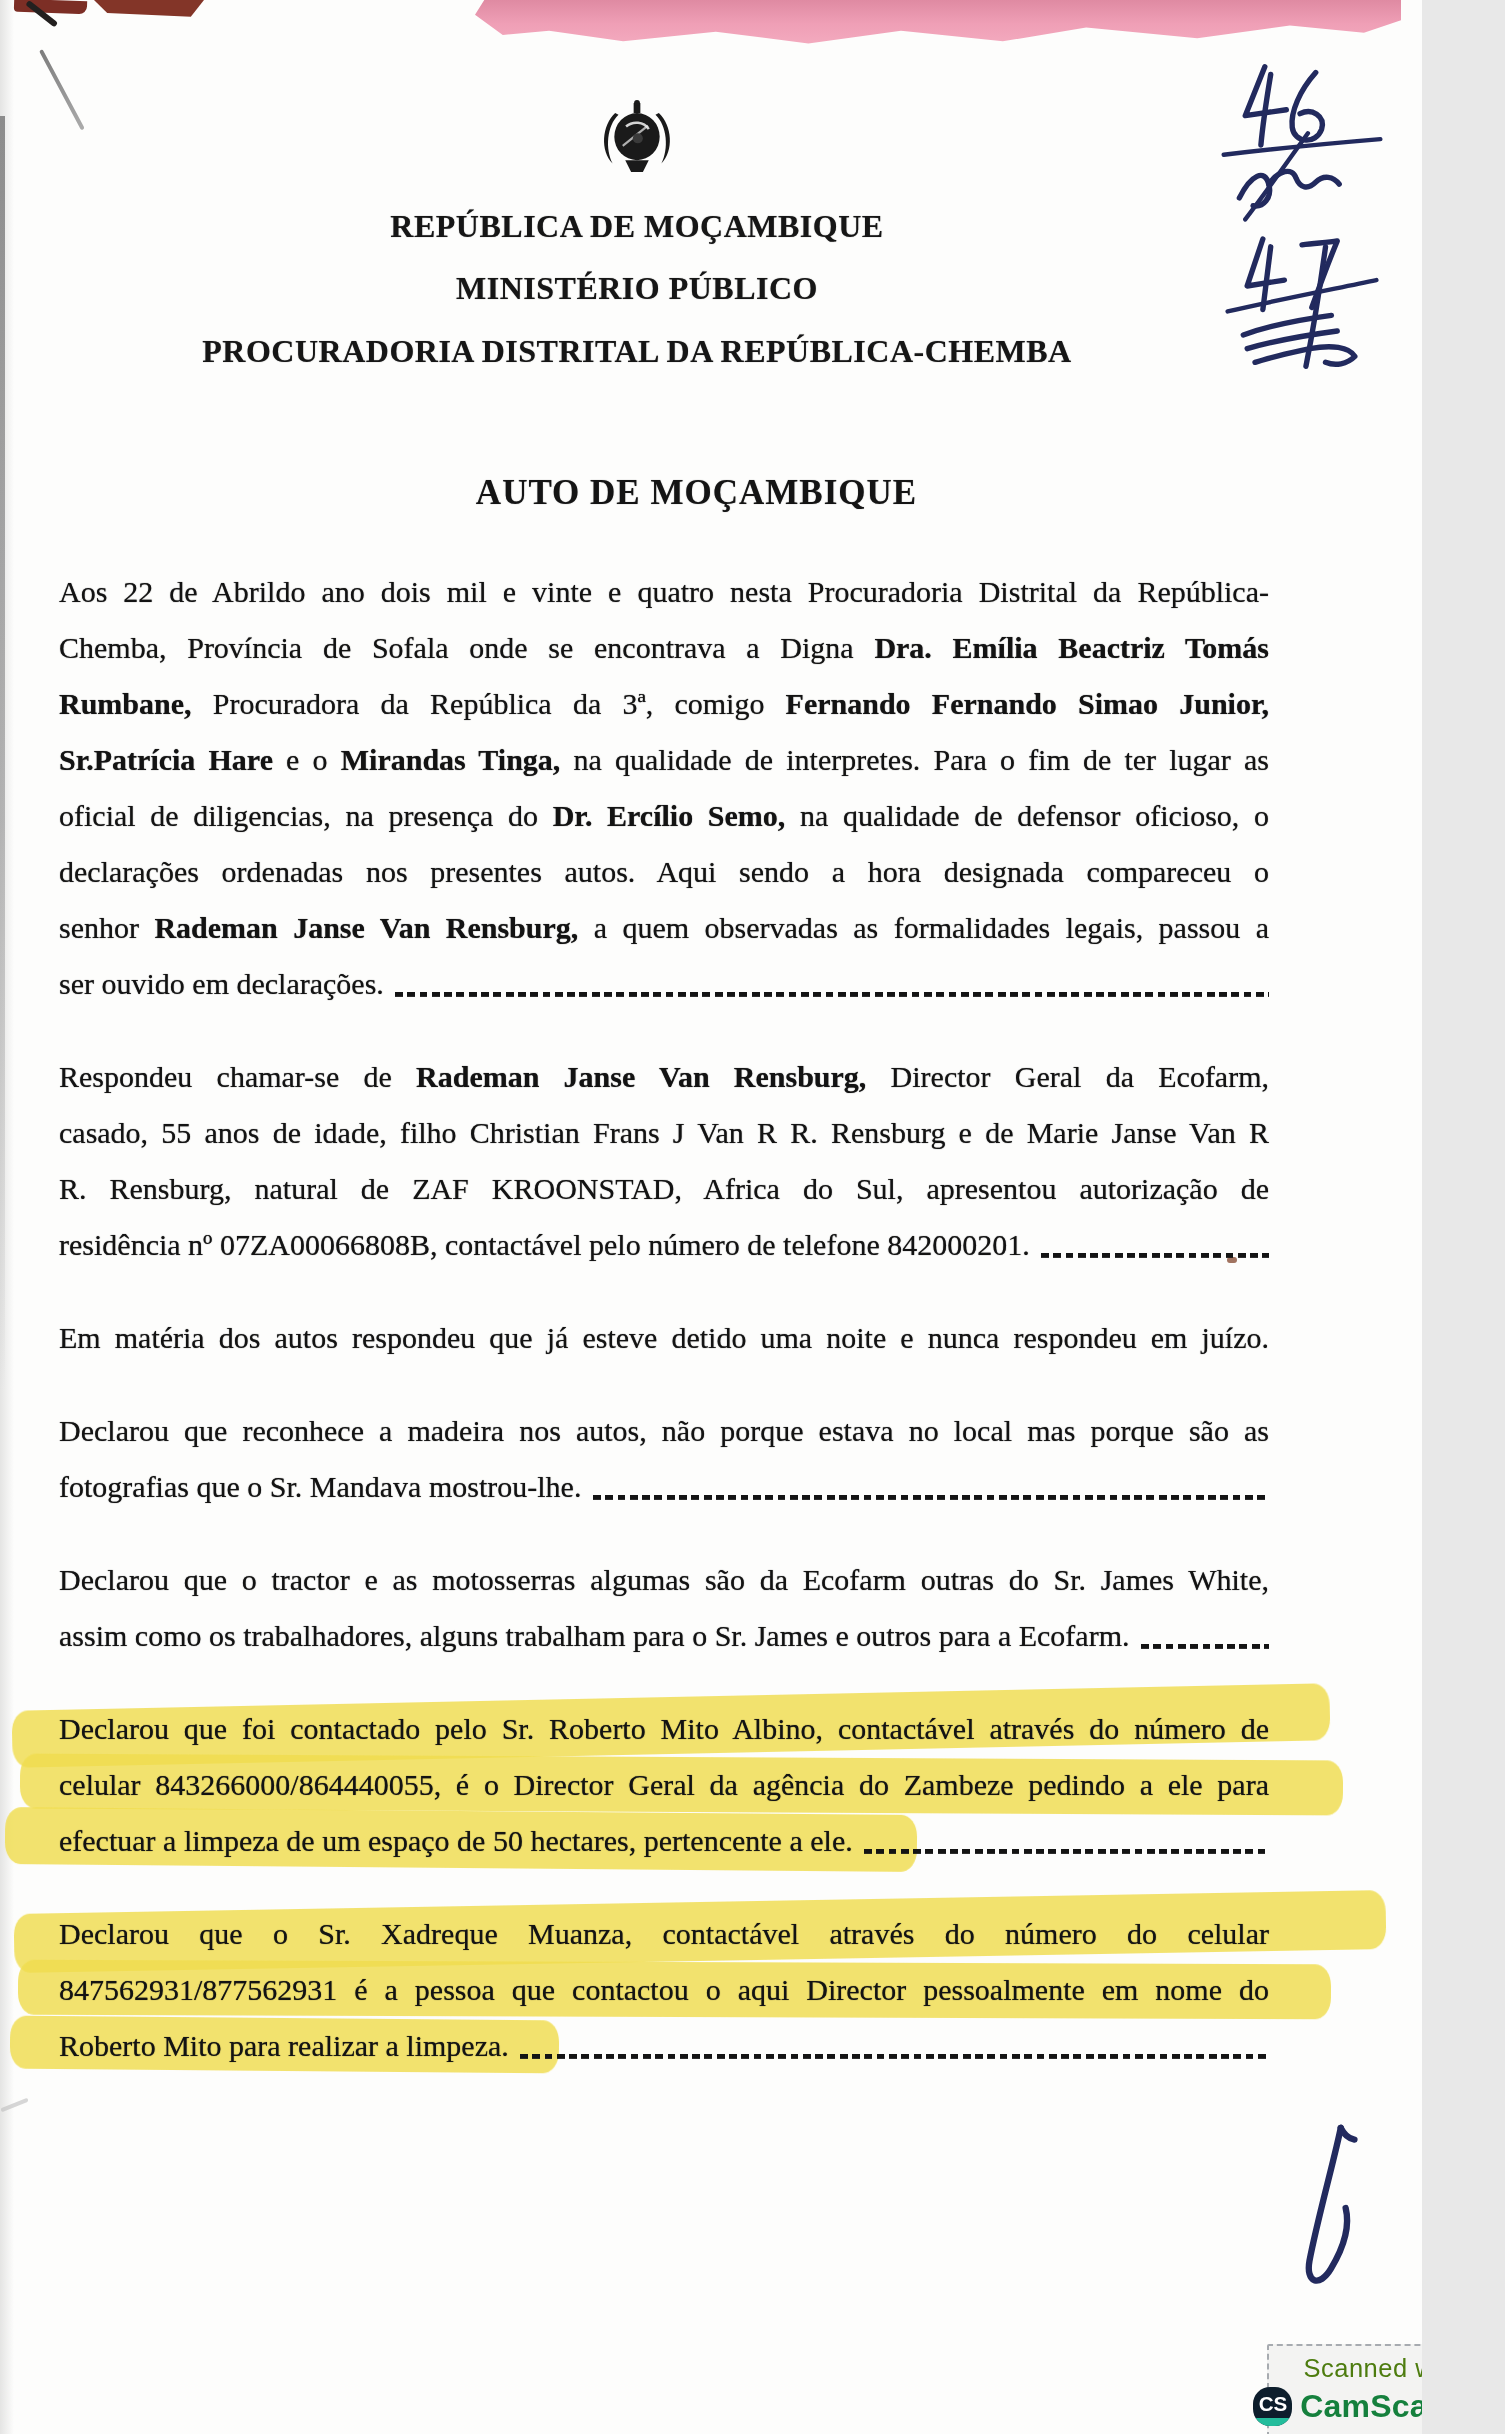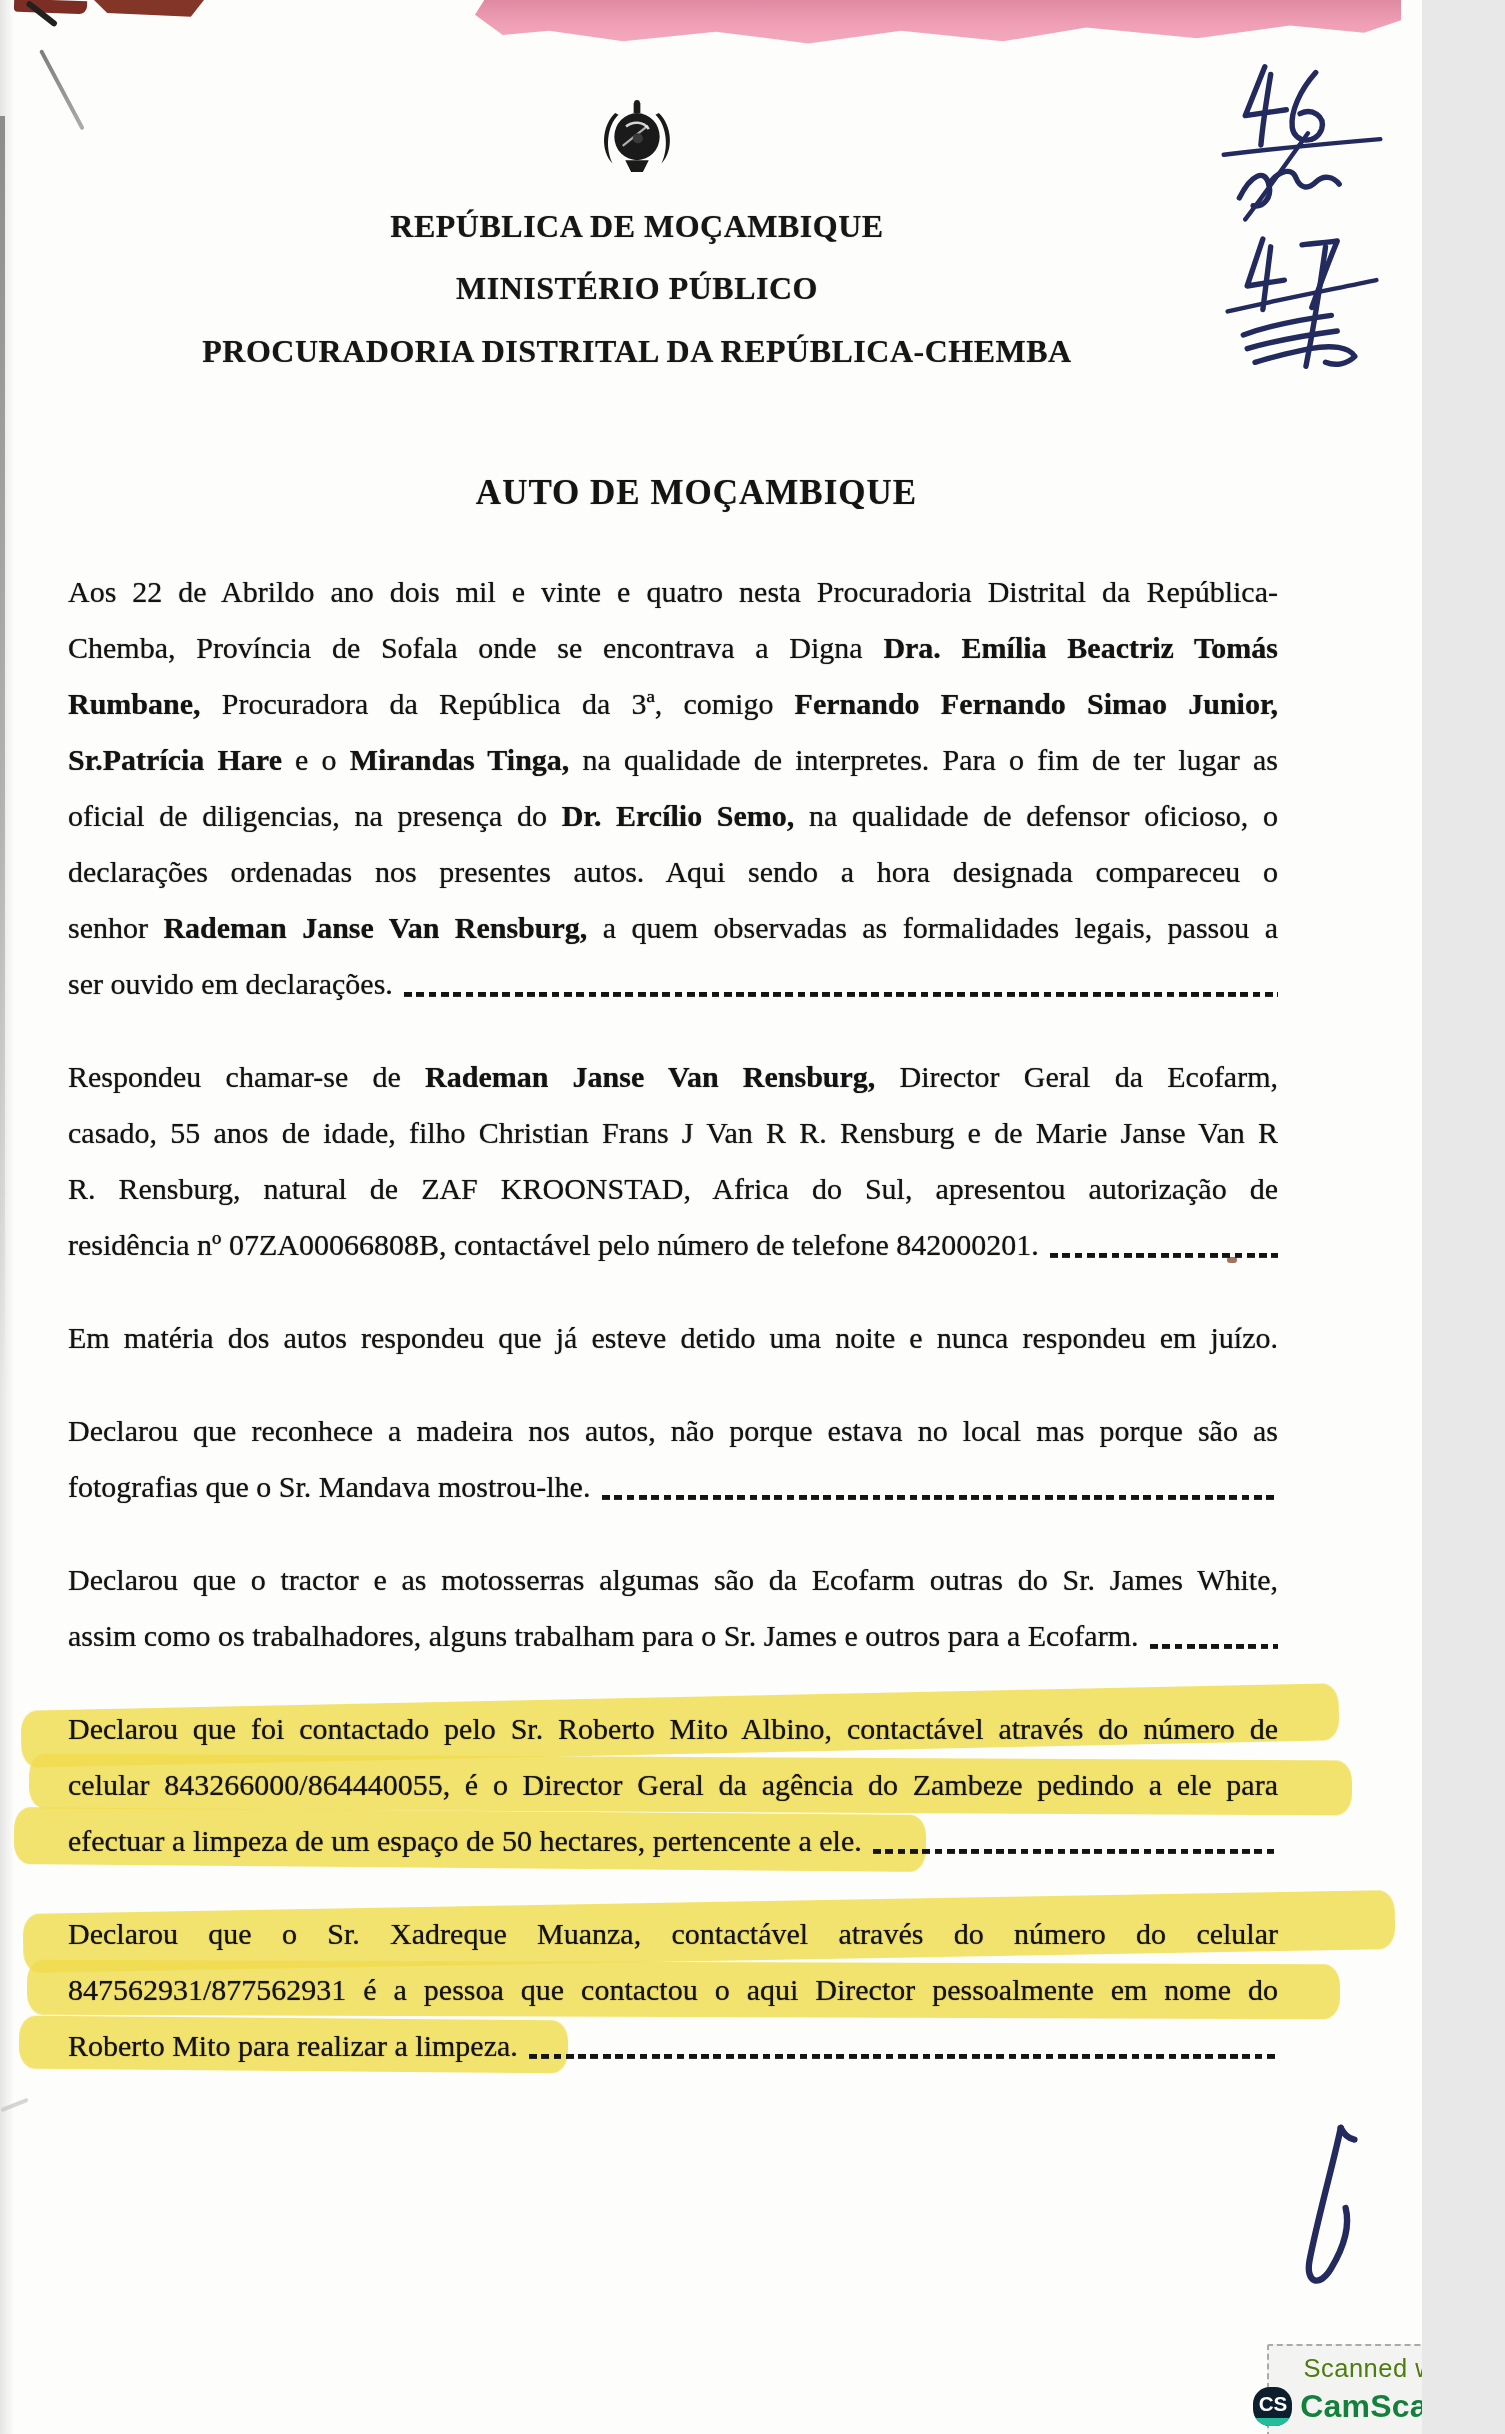--- a/index.html
+++ b/index.html
@@ -26,21 +26,21 @@
   .brown-dot{position:absolute;left:1227px;top:1257px;width:9.8px;height:5.9px;background:#8a5038;
      border-radius:2.9px;opacity:.8;}
   
   .header{position:absolute;top:98px;left:0;width:1506px;transform:translateX(-116px);text-align:center;}
   .emblem{display:block;margin:0 auto 25.5px;width:86px;height:84px;}
   .h-line{font-weight:700;font-size:32px;letter-spacing:0.5px;color:#161616;margin:0 0 25.5px 0;
      text-shadow:0 0 1px rgba(20,20,20,.55);}
   .doc-title{position:absolute;top:473px;left:74px;width:1210px;text-align:center;text-indent:35px;
      font-size:35px;font-weight:700;letter-spacing:1px;color:#141414;text-shadow:0 0 1px rgba(20,20,20,.5);}
   
-  .doc-body{position:absolute;top:564px;left:68px;width:1210px;}
+  .doc-body{position:absolute;top:564px;left:59px;width:1210px;}
   .para{margin:0 0 37px 0;}
   .line{position:relative;height:56px;line-height:56px;font-size:30px;
      text-shadow:0 0 1px rgba(15,15,15,.75);}
   .line.j{text-align:justify;text-align-last:justify;}
   .line.dash{display:flex;}
   .line .txt{position:relative;z-index:1;}
   .line.dash .txt{white-space:pre;}
   .line .txt .b{font-weight:700;}
   .dashfill{position:relative;z-index:1;flex:1;margin-left:3.9px;
      background-image:repeating-linear-gradient(90deg,#141414 0 7.8px,rgba(0,0,0,0) 7.8px 12.3px);

